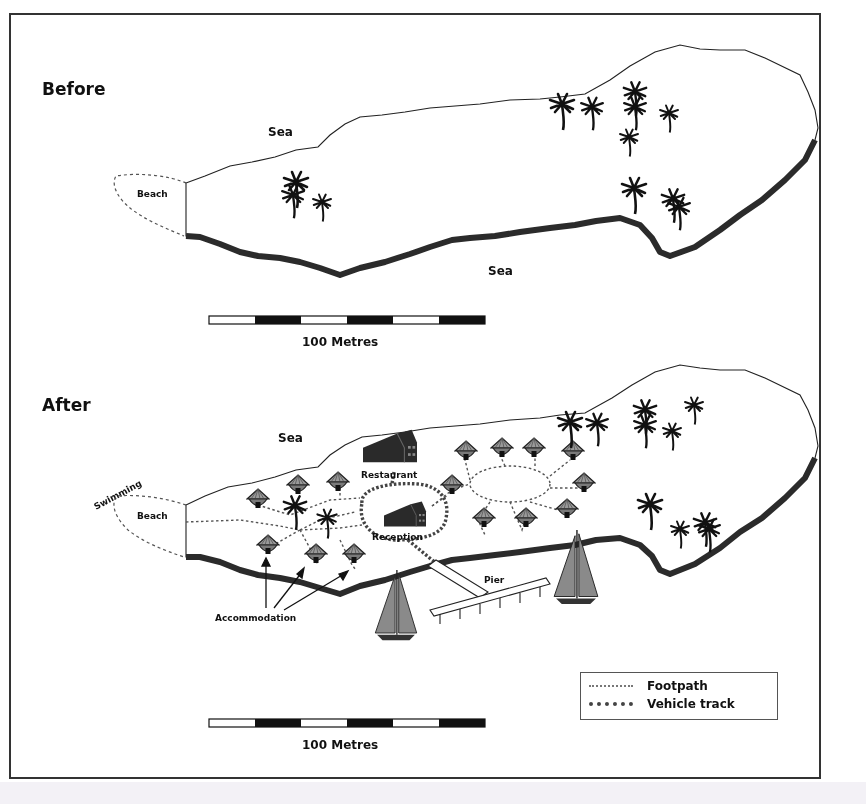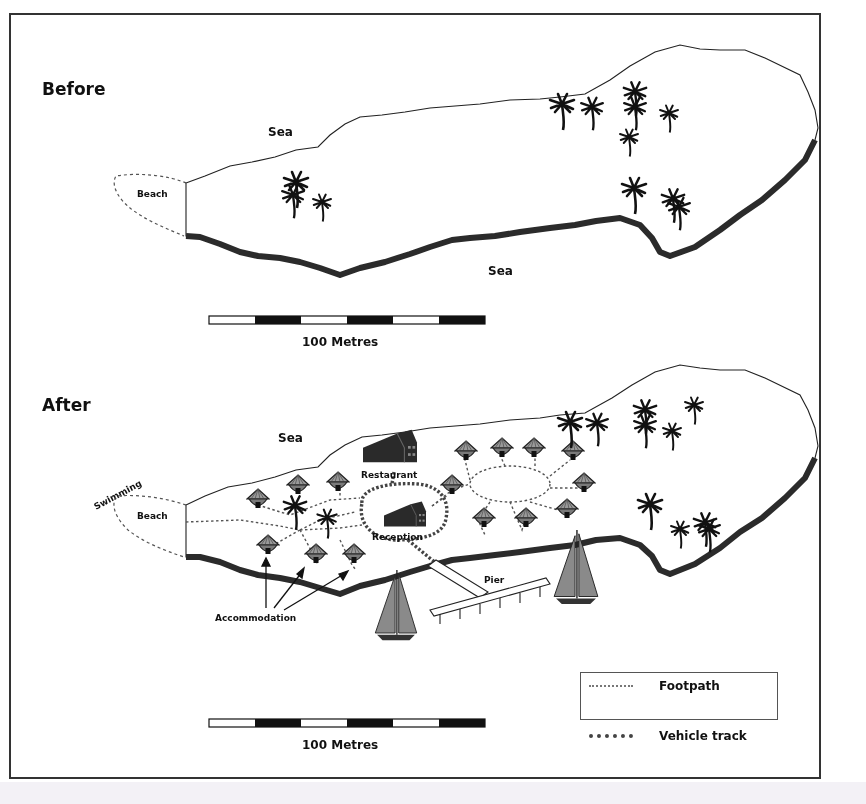--- a/index.html
+++ b/index.html
@@ -5,21 +5,21 @@
   html, body { margin: 0; padding: 0; background: #ffffff; }
   body { width: 866px; height: 804px; position: relative; overflow: hidden; font-family: "DejaVu Sans", sans-serif; }
   .frame { position: absolute; left: 9px; top: 13px; width: 808px; height: 762px; border: 2px solid #333; background: #fff; }
   .bottom-band { position: absolute; left: 0; top: 782px; width: 866px; height: 22px; background: #f3f1f6; }
   svg { position: absolute; left: 0; top: 0; }
   .title { font-family: "DejaVu Sans", sans-serif; font-weight: bold; font-size: 17px; fill: #111; }
   .lbl { font-family: "DejaVu Sans", sans-serif; font-weight: bold; fill: #111; }
   .lbl-sm { font-size: 9px; }
   .lbl-md { font-size: 12px; }
   .legend-box { position: absolute; left: 580px; top: 672px; width: 196px; height: 46px; border: 1.5px solid #555; background: #fff; }
-  .legend-row { position: absolute; left: 8px; display: flex; align-items: center; gap: 26px; font-family: "DejaVu Sans", sans-serif; font-weight: bold; font-size: 12px; color: #111; }
+  .legend-row { position: absolute; left: 8px; display: flex; align-items: center; gap: 14px; font-family: "DejaVu Sans", sans-serif; font-weight: bold; font-size: 12px; color: #111; }
   .legend-row .sw { width: 44px; height: 0; }
   .sw-foot { border-top: 2px dotted #777; }
   .sw-veh { border-top: 4px dotted #444; }
 </style>
 </head>
 <body>
 
 <div class="frame"></div>
 <div class="bottom-band"></div>
 
@@ -199,17 +199,17 @@
     </g>
     <text class="lbl lbl-md" x="302" y="749">100 Metres</text>
   </g>
 </svg>
 
 <div class="legend-box">
   <div class="legend-row" style="top:6px;">
     <span class="sw sw-foot"></span>
     <span>Footpath</span>
   </div>
-  <div class="legend-row" style="top:24px;margin-top:32px;">
+  <div class="legend-row" style="top:24px;">
     <span class="sw sw-veh"></span>
     <span>Vehicle track</span>
   </div>
 </div>
 
 </body></html>

